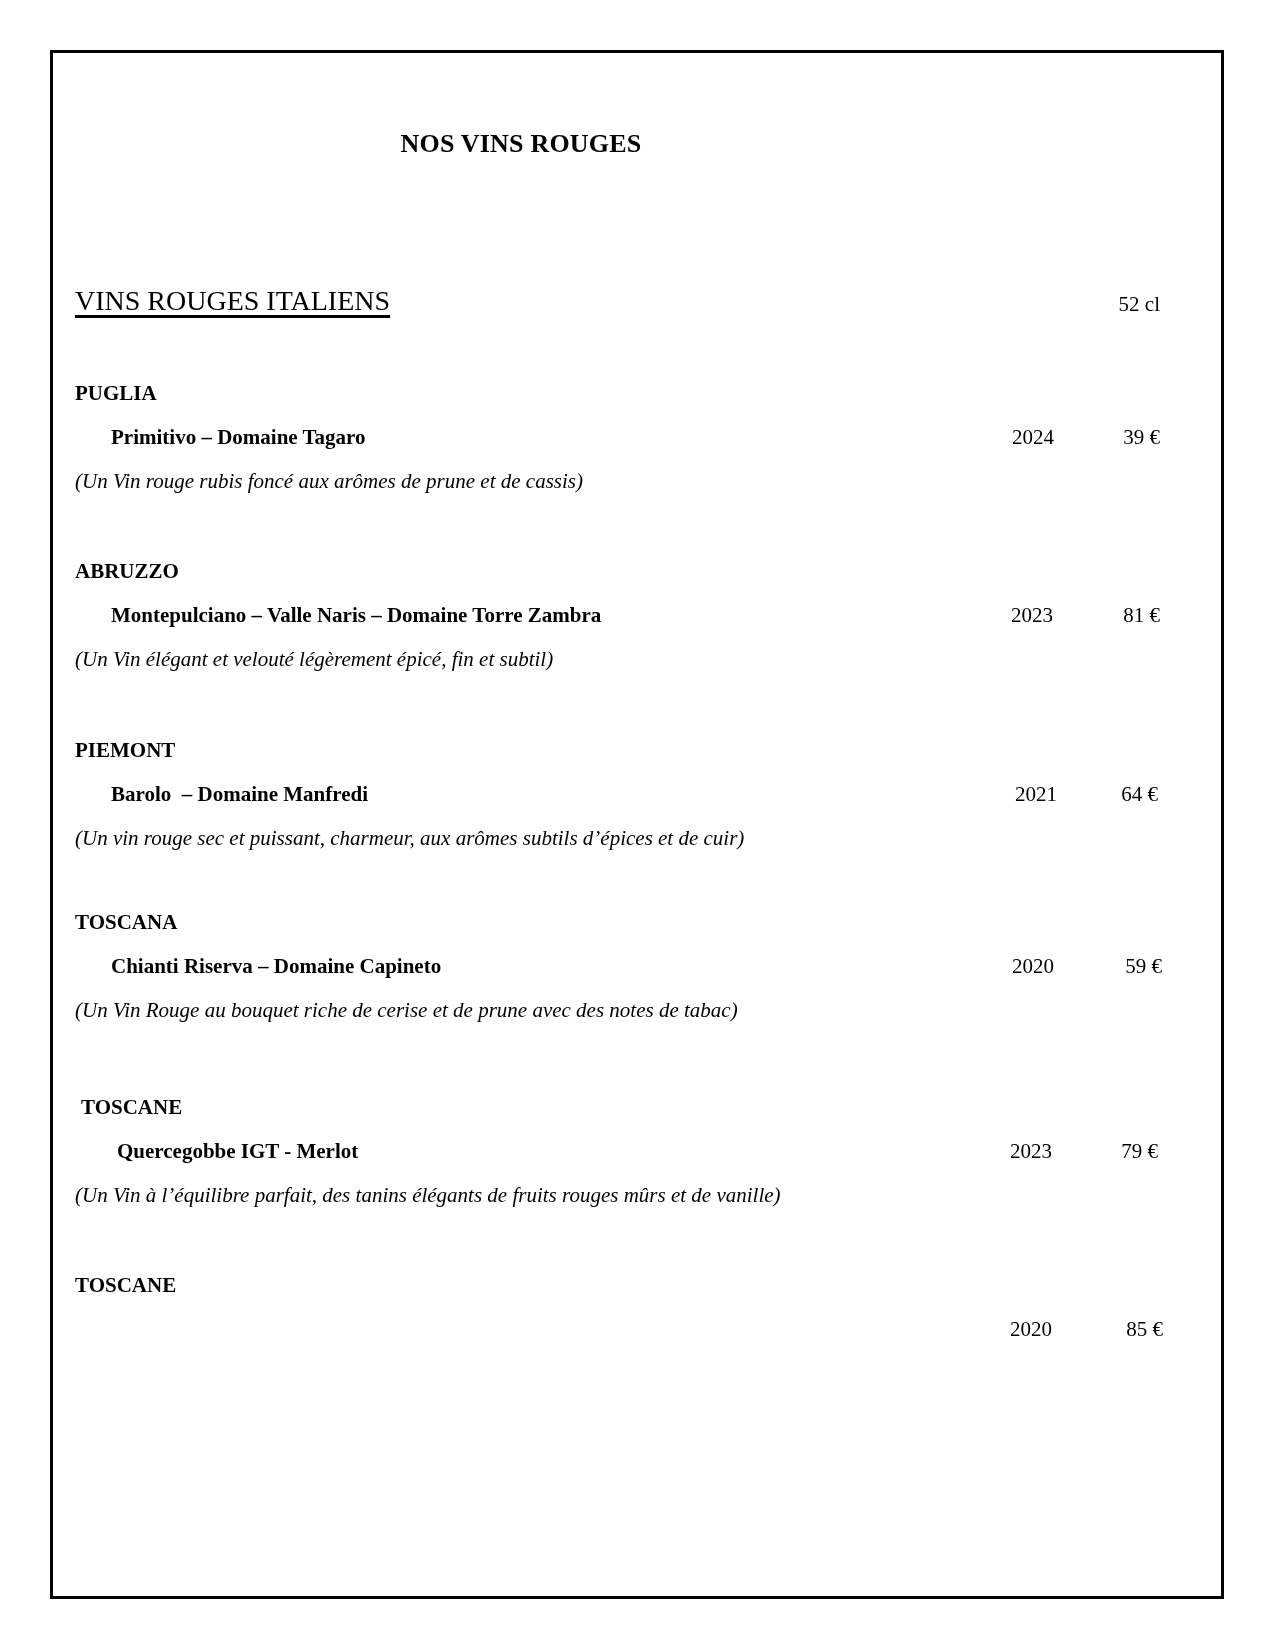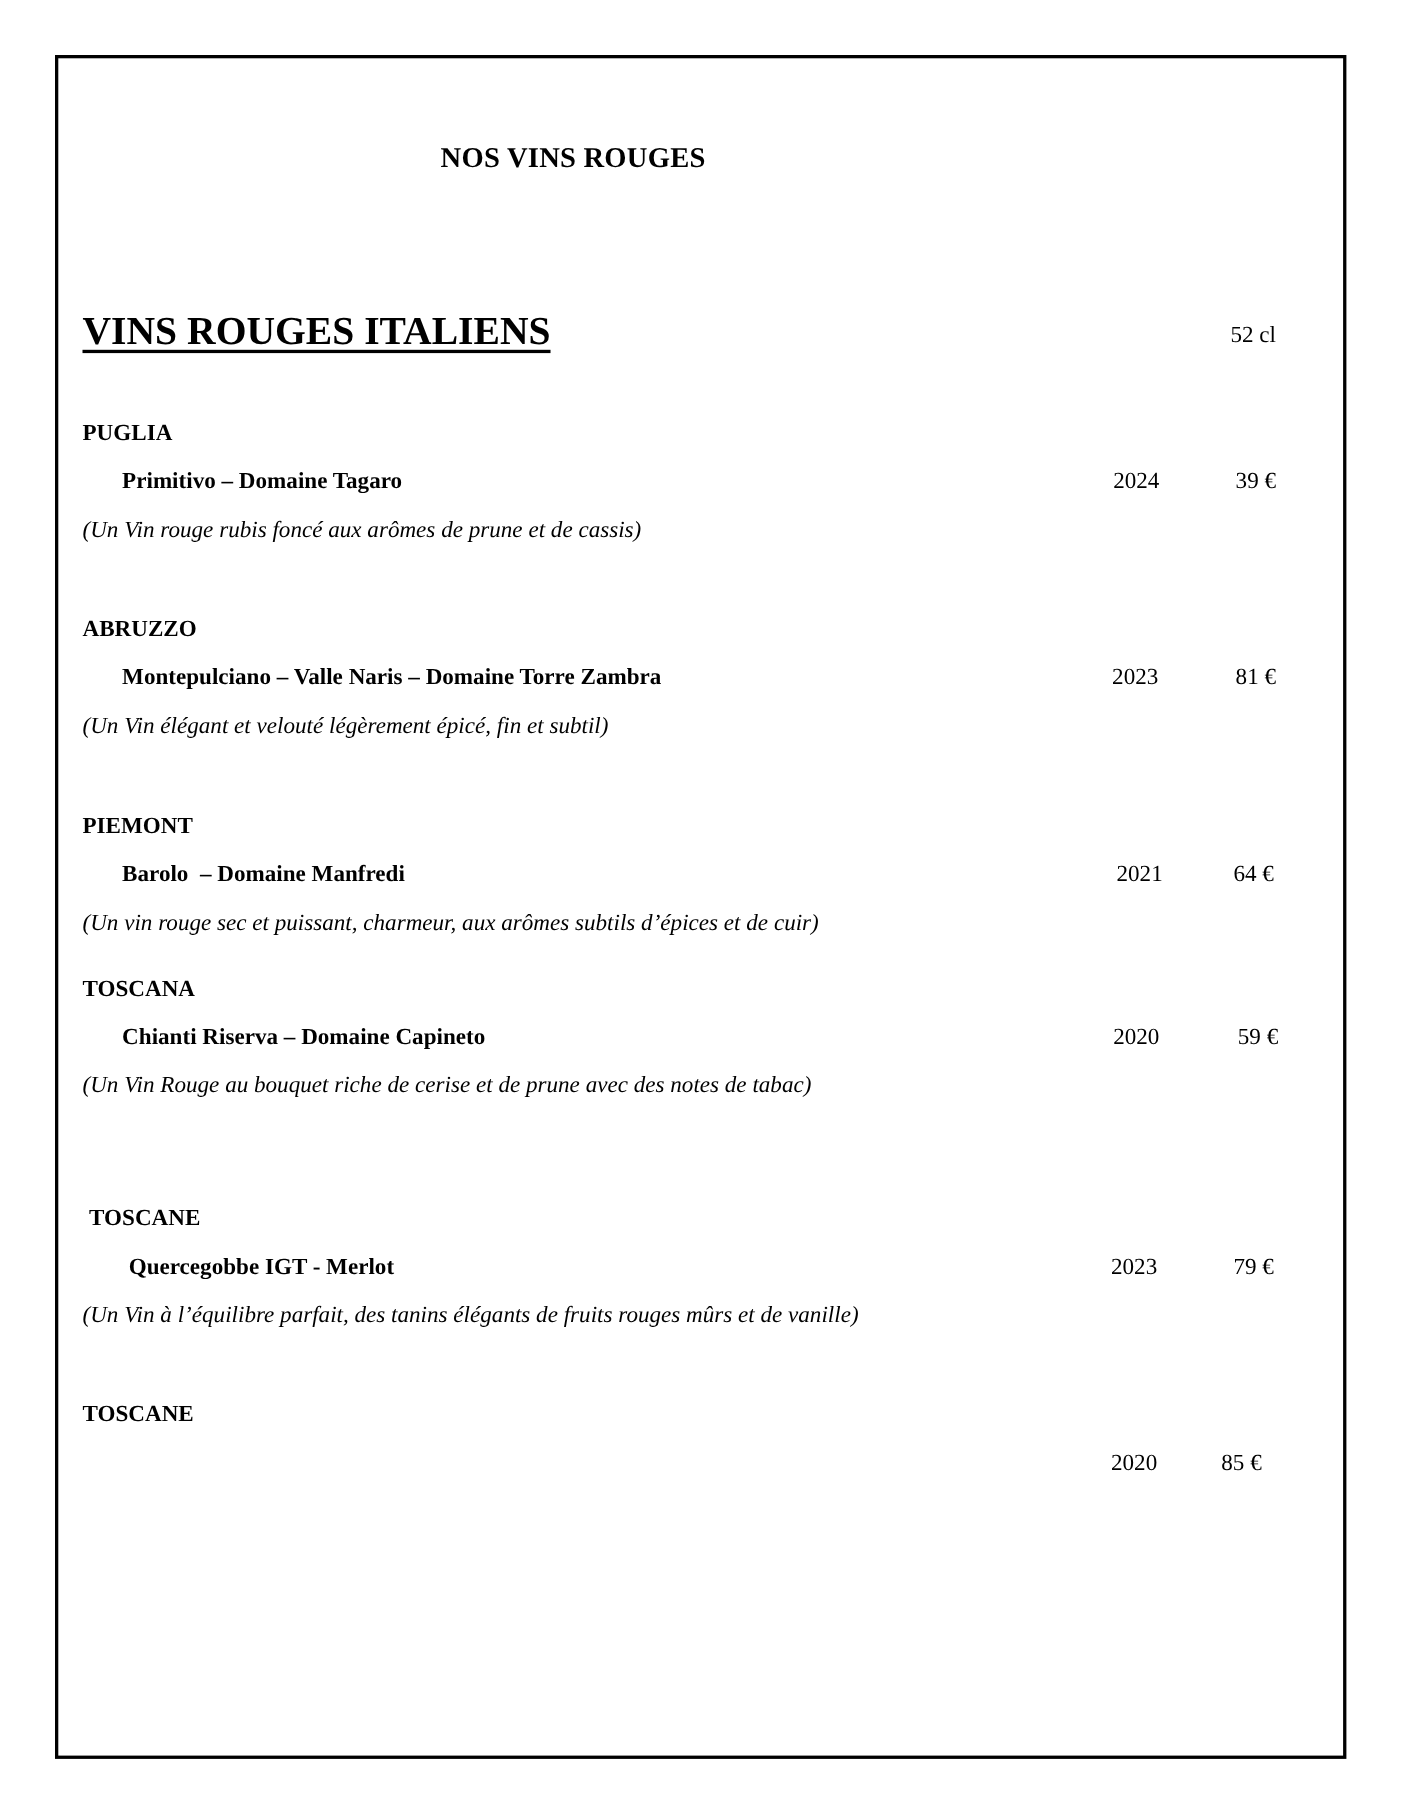--- a/index.html
+++ b/index.html
@@ -31,22 +31,22 @@
       text-align: center;
       font-weight: bold;
       font-size: 26px;
       line-height: 32px;
       letter-spacing: 0.2px;
     }
     .section-title {
       position: absolute;
       left: 75px;
       top: 284px;
-      font-weight: bold;
-      font-size: 36px;
+      font-weight: normal;
+      font-size: 28px;
       line-height: 34px;
       text-decoration: underline;
       text-decoration-thickness: 3px;
       text-underline-offset: 5px;
     }
     .volume {
       position: absolute;
       right: 115px;
       top: 290px;
       font-size: 21px;
@@ -131,33 +131,33 @@
 </div>
 
 <div class="entry" style="top:736px;">
   <div class="region">PIEMONT</div>
   <div class="wine-name">Barolo  – Domaine Manfredi</div>
   <div class="year" style="left:940px;">2021</div>
   <div class="price" style="right:7px;">64 €</div>
   <div class="description">(Un vin rouge sec et puissant, charmeur, aux arômes subtils d’épices et de cuir)</div>
 </div>
 
-<div class="entry" style="top:884px;">
+<div class="entry" style="top:908px;">
   <div class="region">TOSCANA</div>
   <div class="wine-name">Chianti Riserva – Domaine Capineto</div>
   <div class="year" style="left:937px;">2020</div>
   <div class="price" style="right:3px;">59 €</div>
   <div class="description">(Un Vin Rouge au bouquet riche de cerise et de prune avec des notes de tabac)</div>
 </div>
 
 <div class="entry" style="top:1093px;">
   <div class="region indent">TOSCANE</div>
   <div class="wine-name indent">Quercegobbe IGT - Merlot</div>
   <div class="year" style="left:935px;">2023</div>
   <div class="price" style="right:7px;">79 €</div>
   <div class="description">(Un Vin à l’équilibre parfait, des tanins élégants de fruits rouges mûrs et de vanille)</div>
 </div>
 
 <div class="entry" style="top:1271px;">
   <div class="region">TOSCANE</div>
   <div class="year" style="left:935px;">2020</div>
-  <div class="price" style="right:18px;">85 €</div>
+  <div class="price" style="right:2px;">85 €</div>
 </div>
 
 </body></html>

